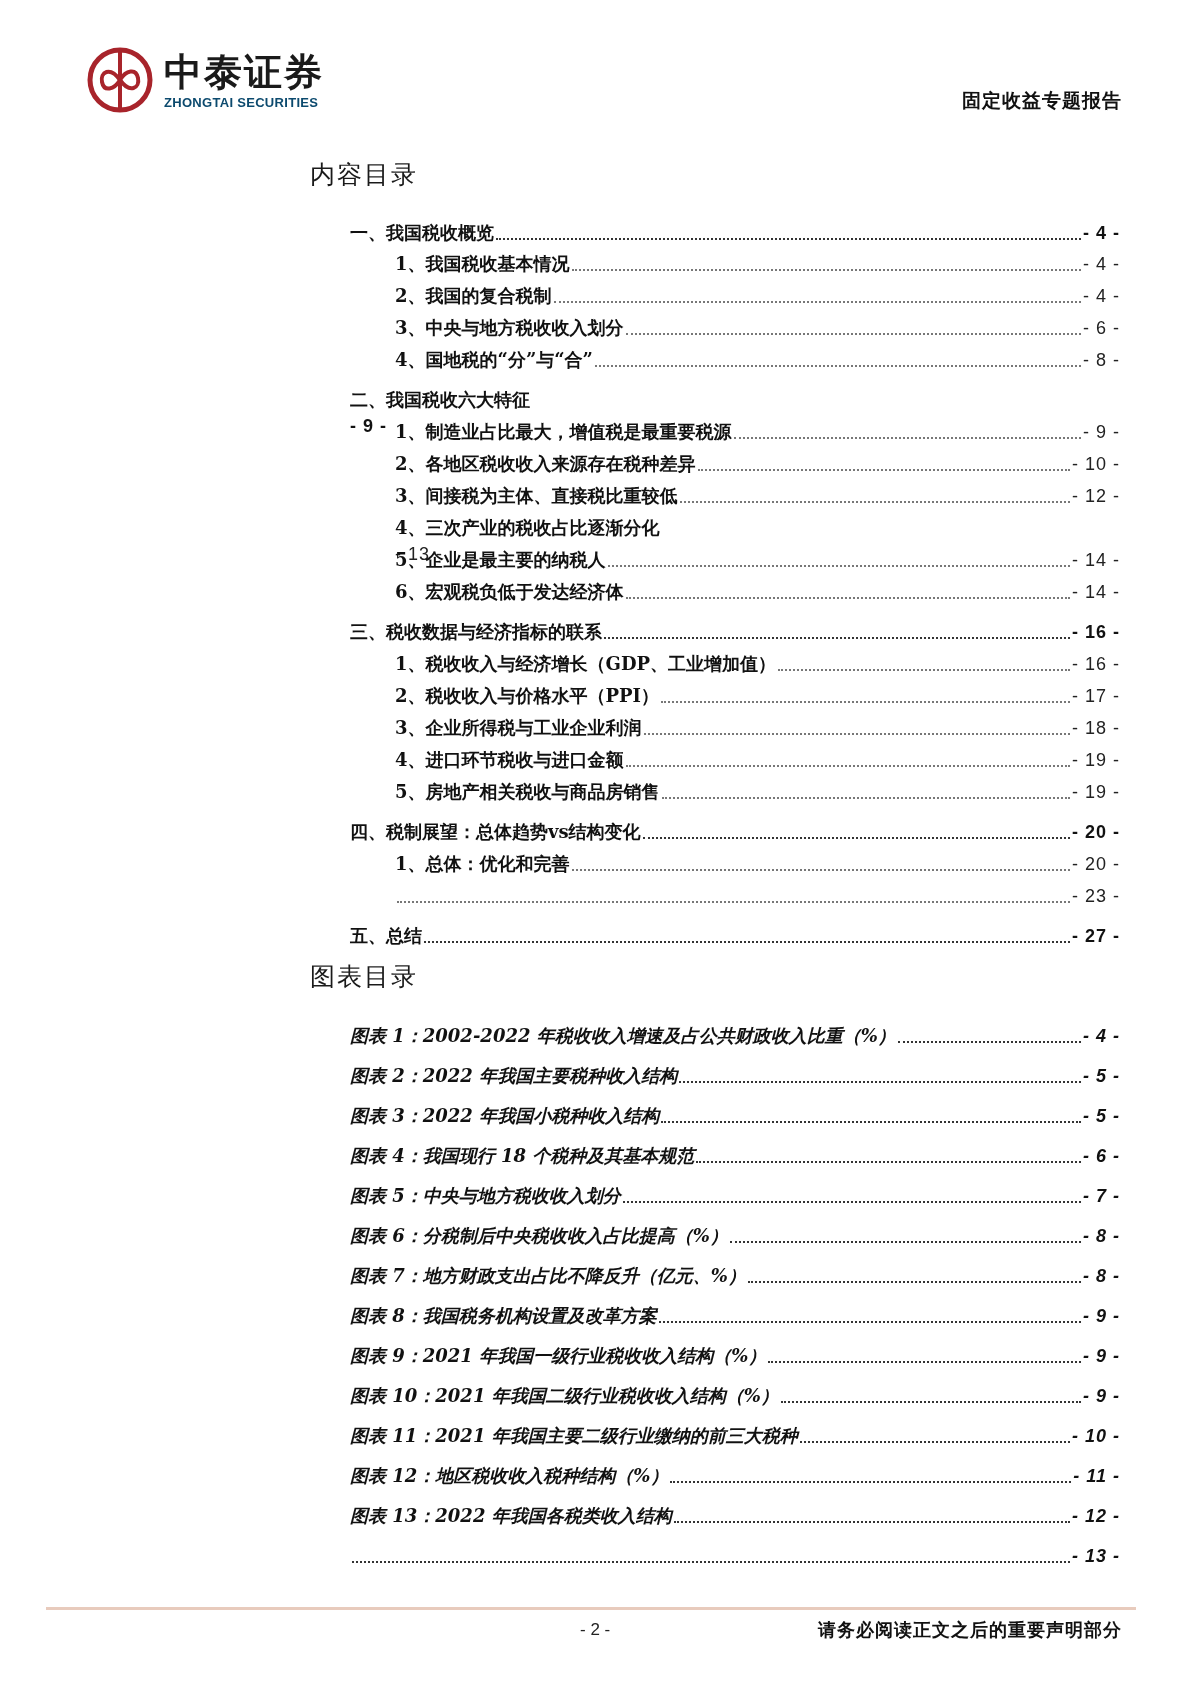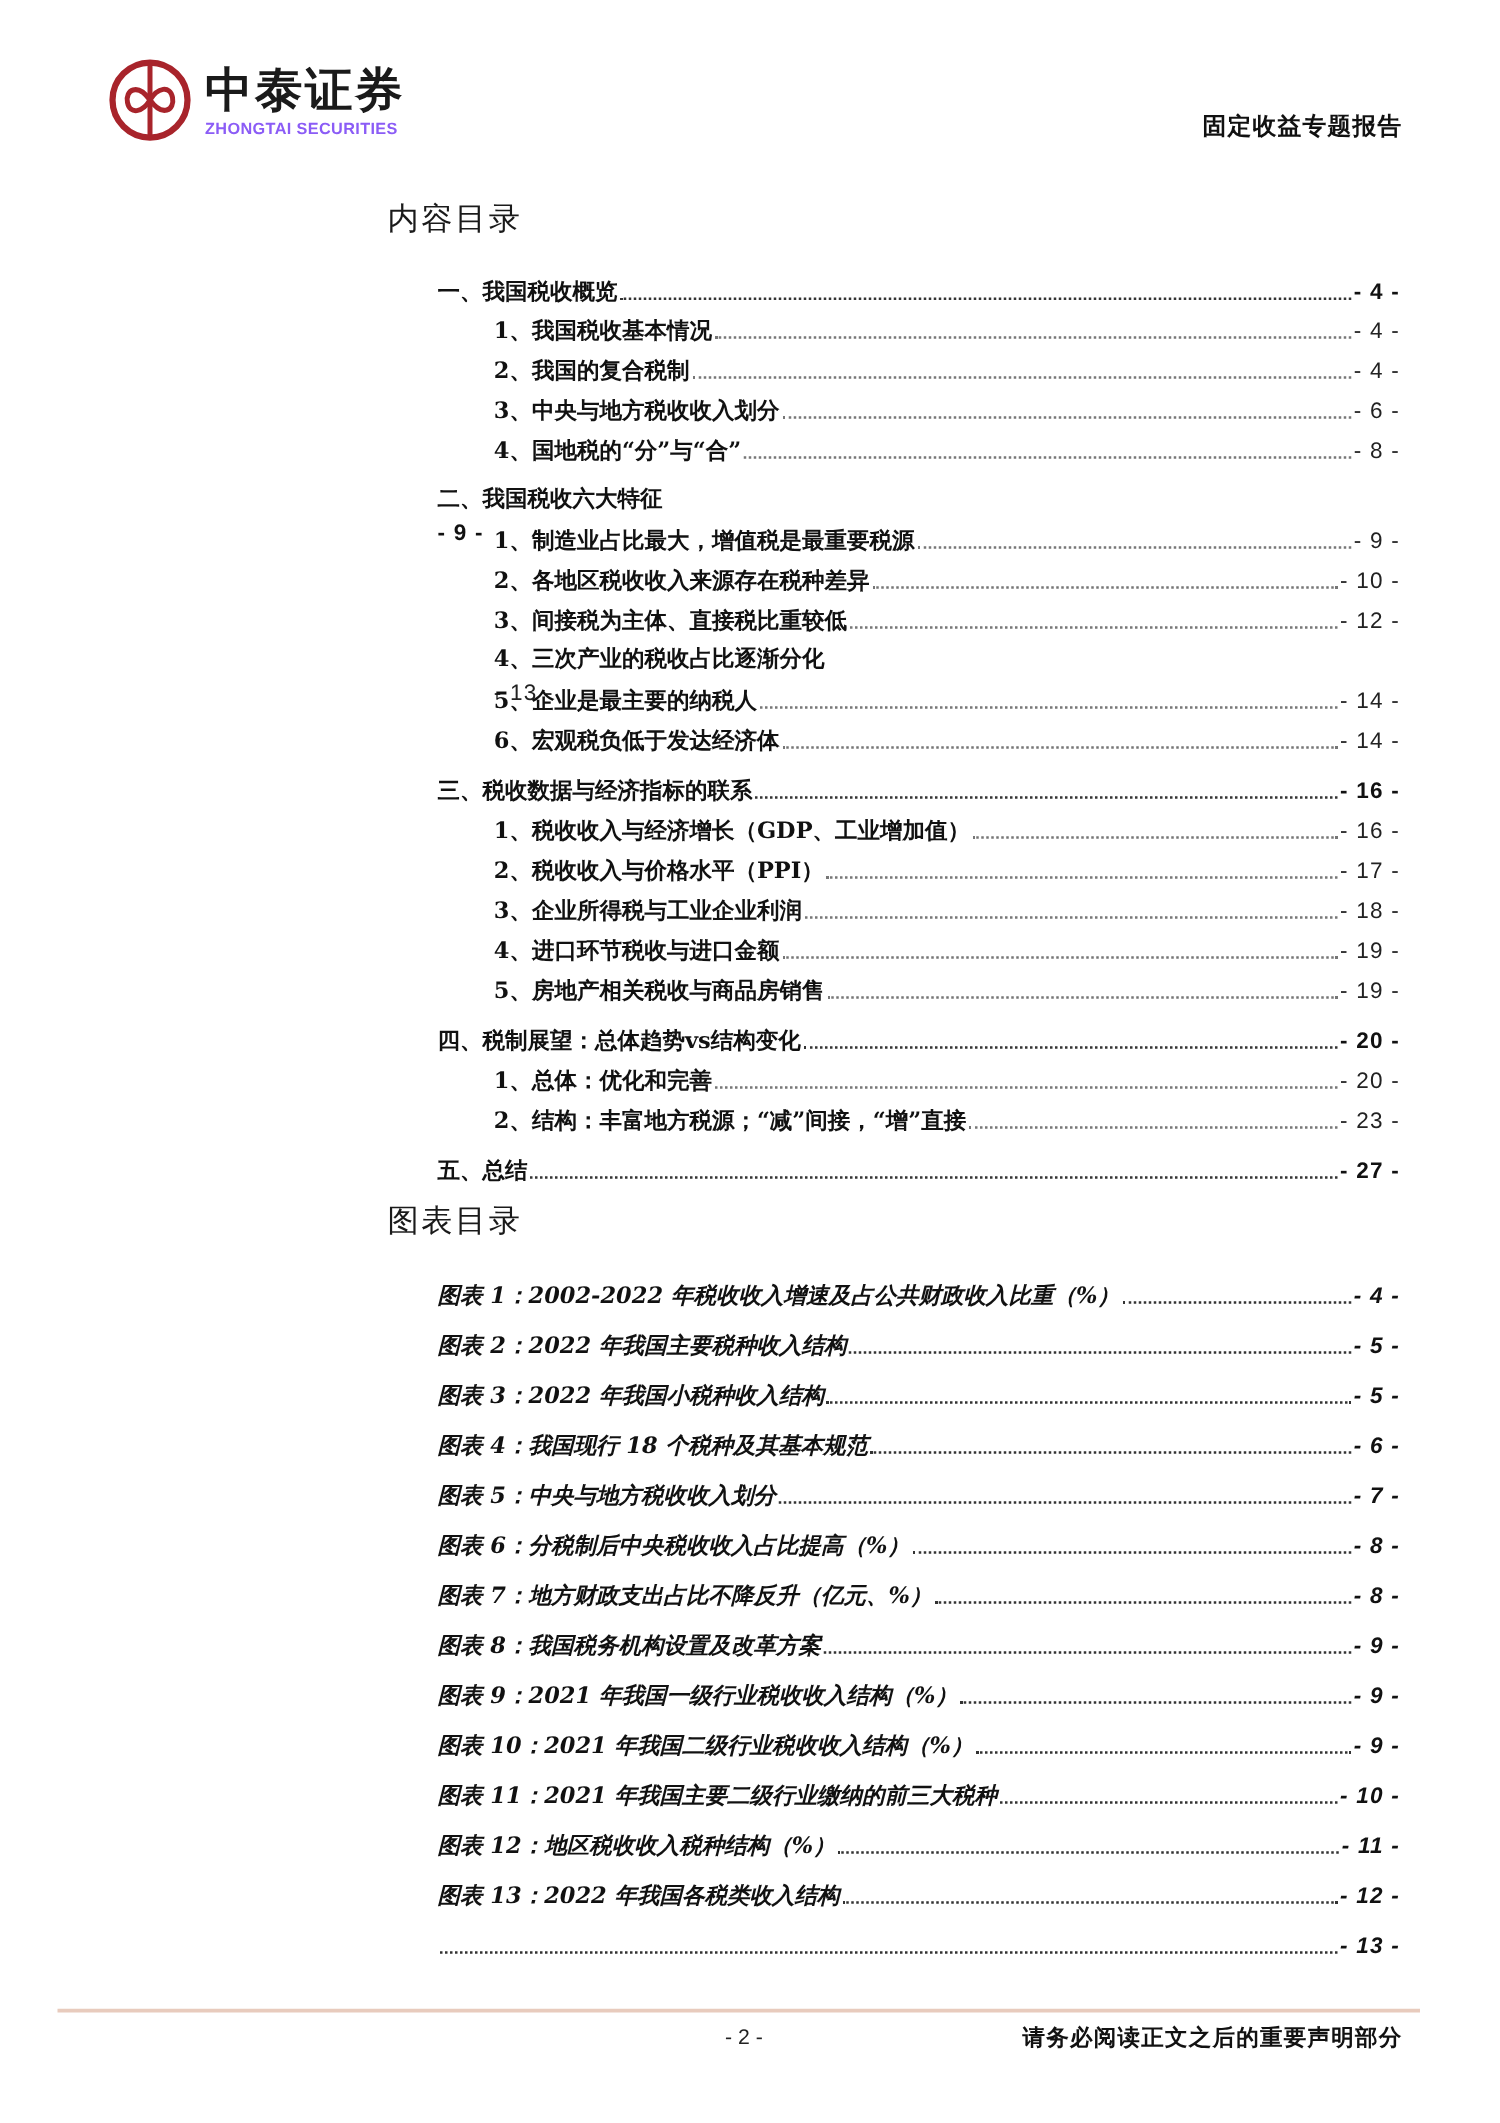--- a/index.html
+++ b/index.html
@@ -37,21 +37,21 @@
       font-weight: bold;
       letter-spacing: 2px;
       line-height: 42px;
       color: #1a1a1a;
     }
     .logo-en {
       font-family: "Liberation Sans", sans-serif;
       font-size: 13px;
       font-weight: bold;
       letter-spacing: 0.3px;
-      color: #8b5cf6;
+      color: #0c4a6e;
       margin-top: 2px;
     }
     .report-type {
       position: absolute;
       right: 78px;
       top: 88px;
       font-size: 19px;
       font-weight: bold;
       font-family: "DejaVu Serif", serif;
       letter-spacing: 1px;
@@ -259,21 +259,20 @@
     <span class="label">四、税制展望：总体趋势vs结构变化</span>
     <span class="leader"></span>
     <span class="page">- 20 -</span>
   </div>
   <div class="toc-row level2" style="top:852px;">
     <span class="label">1、总体：优化和完善</span>
     <span class="leader"></span>
     <span class="page">- 20 -</span>
   </div>
   <div class="toc-row level2" style="top:884px;">
-    <span class="label">2、结构：丰富地方税源；“减”间接，“增”直接</span>
     <span class="leader"></span>
     <span class="page">- 23 -</span>
   </div>
 
   <div class="toc-row level1" style="top:924px;">
     <span class="label">五、总结</span>
     <span class="leader"></span>
     <span class="page">- 27 -</span>
   </div>
 </div>

